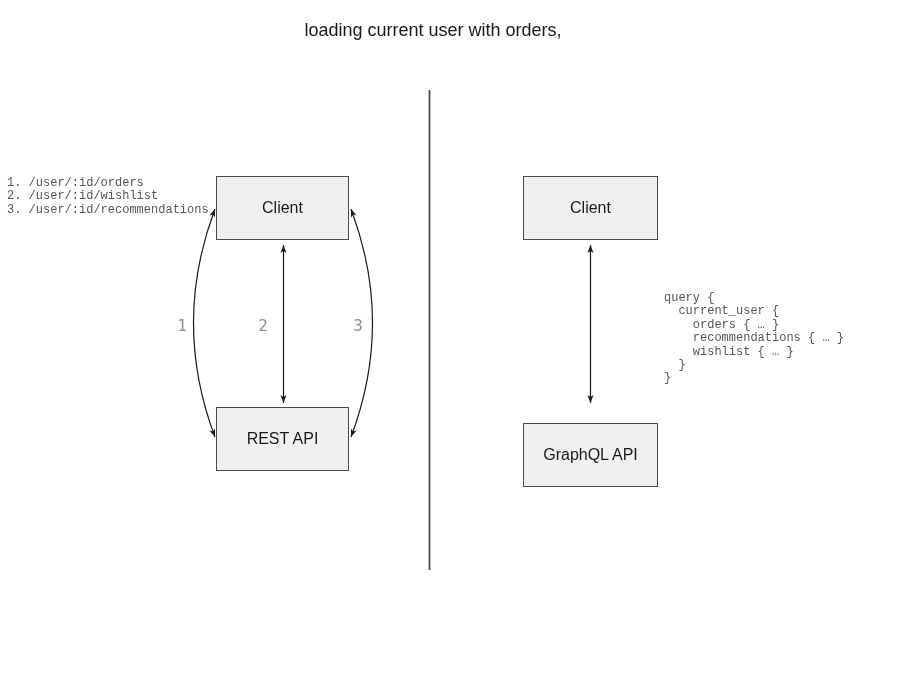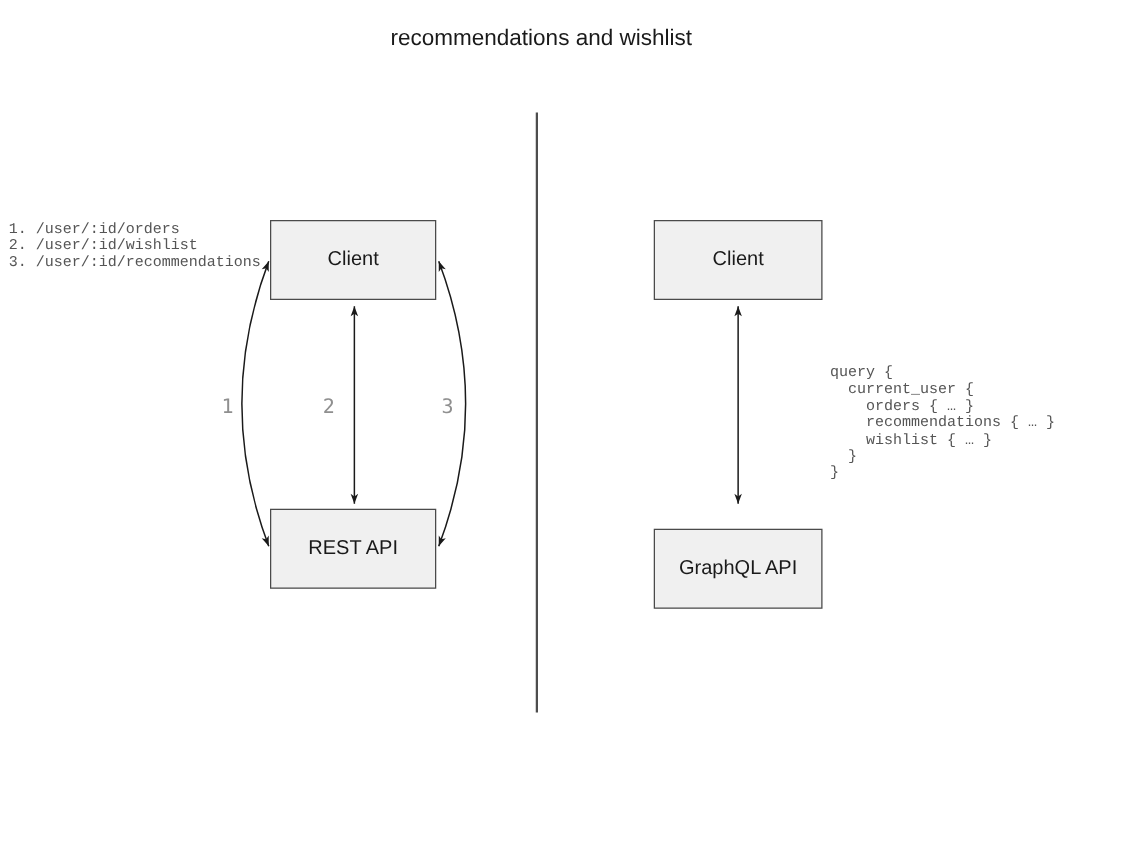--- a/index.html
+++ b/index.html
@@ -67,21 +67,21 @@
   .num-1 { left: 182px; top: 325px; }
   .num-2 { left: 263px; top: 325px; }
   .num-3 { left: 358px; top: 325px; }
 </style>
 </head>
 <body>
 
 <div class="canvas">
 
   <div class="title">
-    <div>recommendations and wishlist</div>
+    <div>loading current user with orders,</div>
   </div>
 
   <svg class="overlay" viewBox="0 0 917 689">
     <defs>
       <marker id="ah" markerWidth="11" markerHeight="9" refX="8.5" refY="3.5" orient="auto-start-reverse" markerUnits="userSpaceOnUse">
         <path d="M0.5,0.5 L8.5,3.5 L0.5,6.5 L2.6,3.5 Z" fill="#1a1a1a"></path>
       </marker>
     </defs>
 
     <line x1="429.5" y1="90" x2="429.5" y2="570" stroke="#4d4d4d" stroke-width="1.8"></line>

